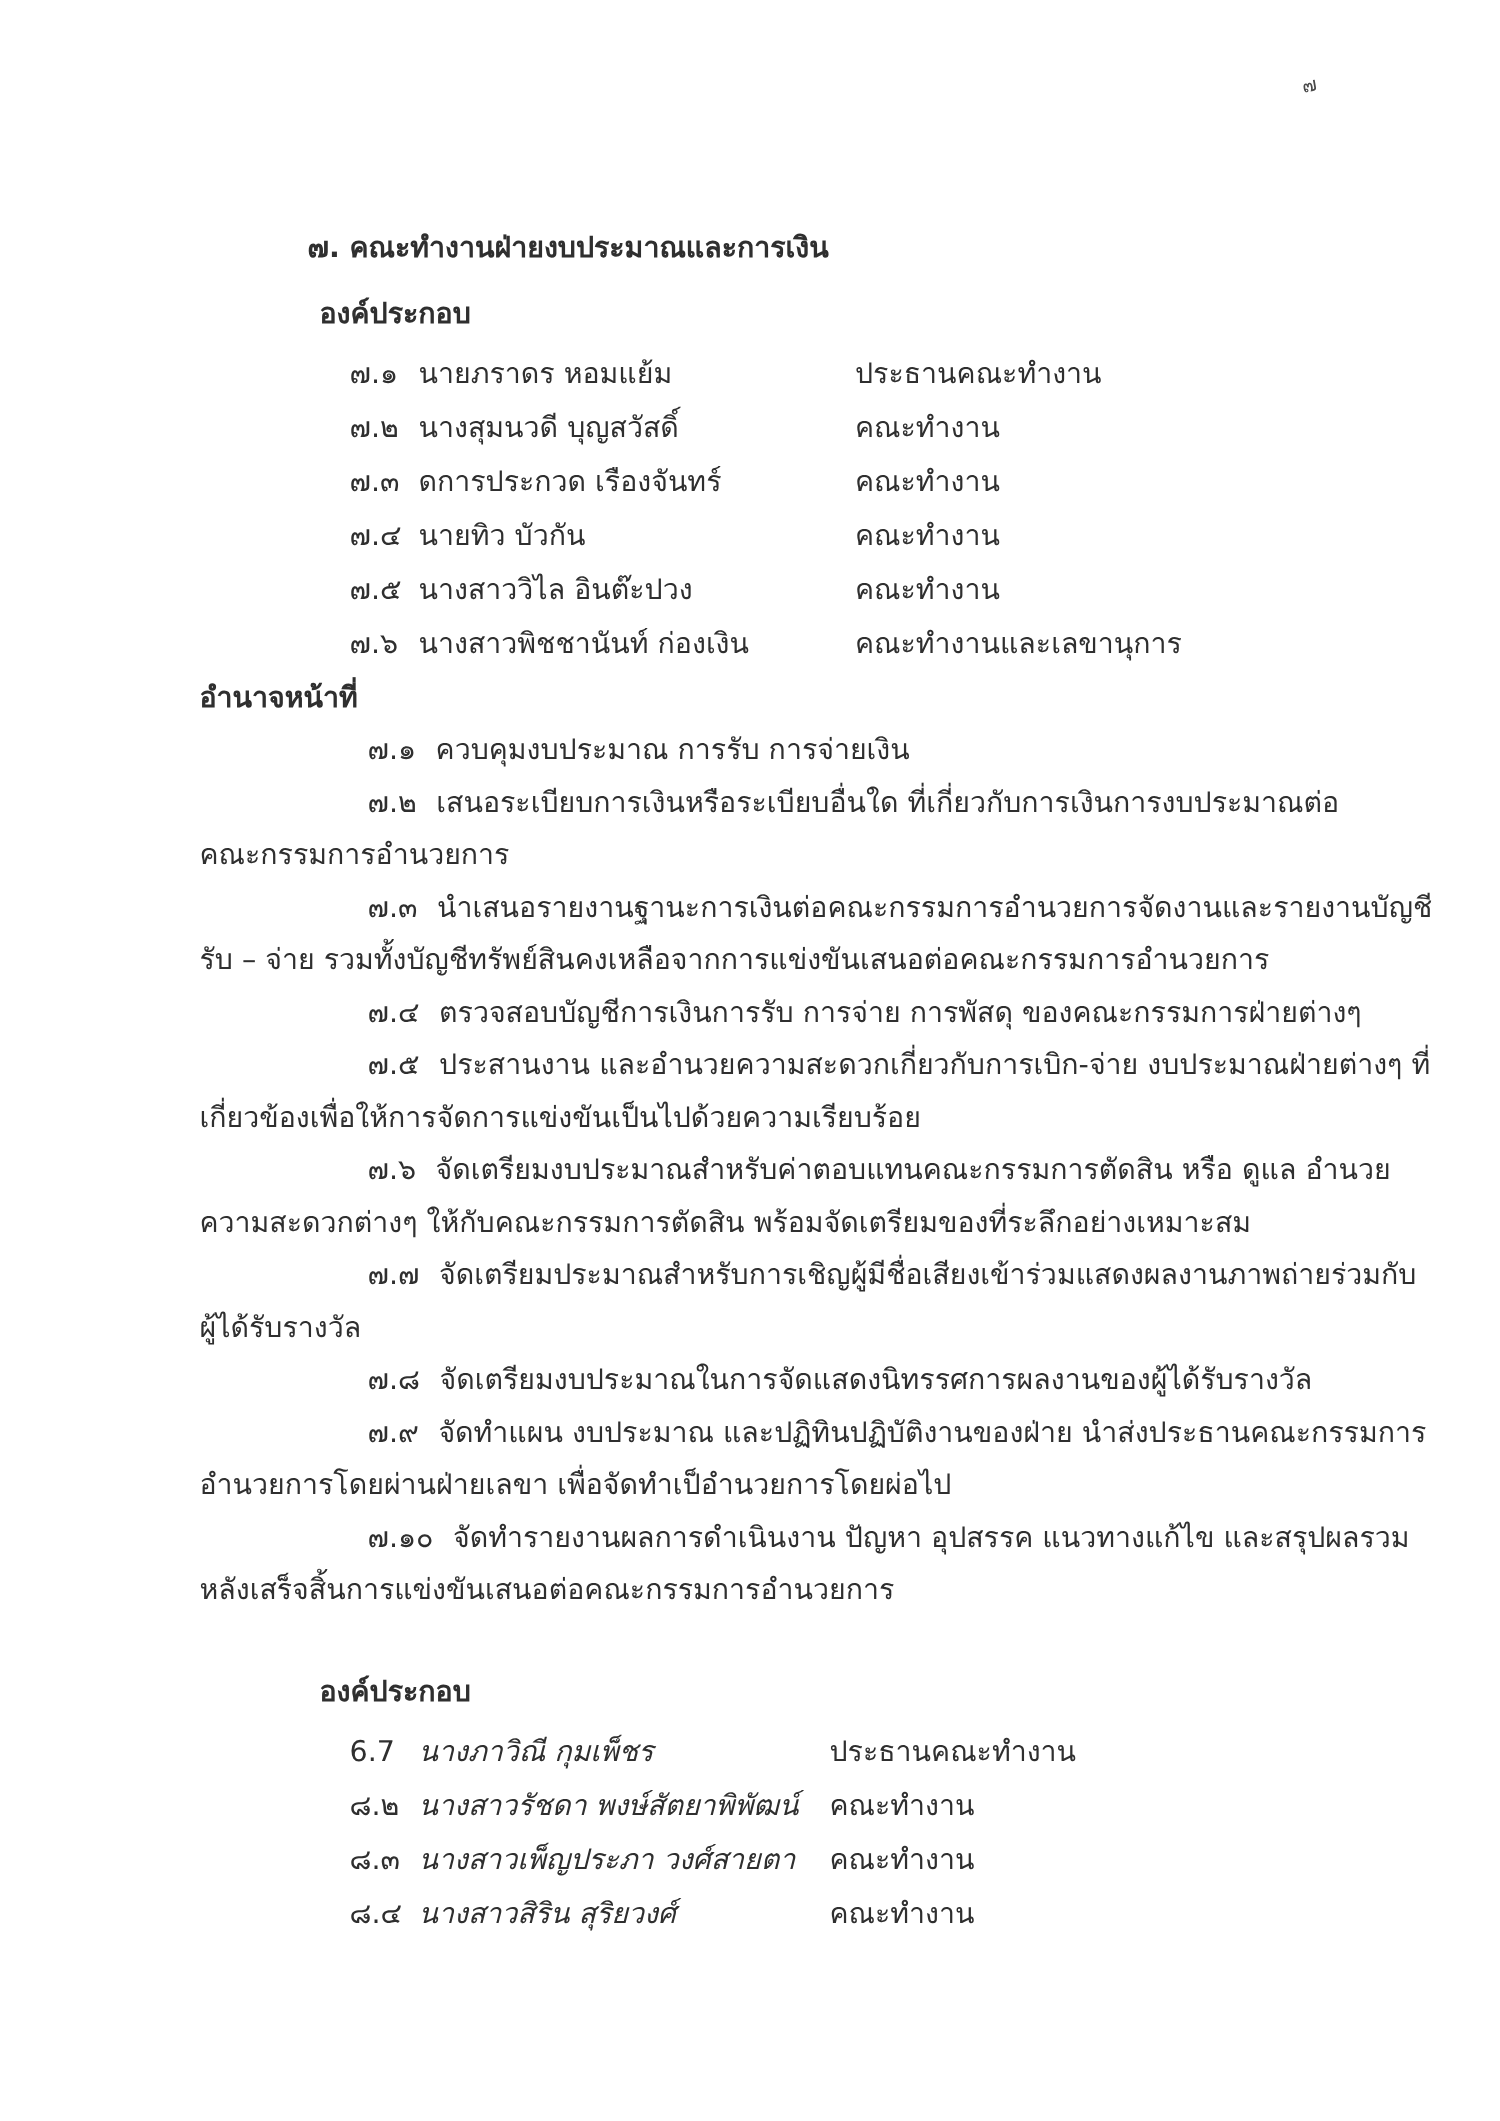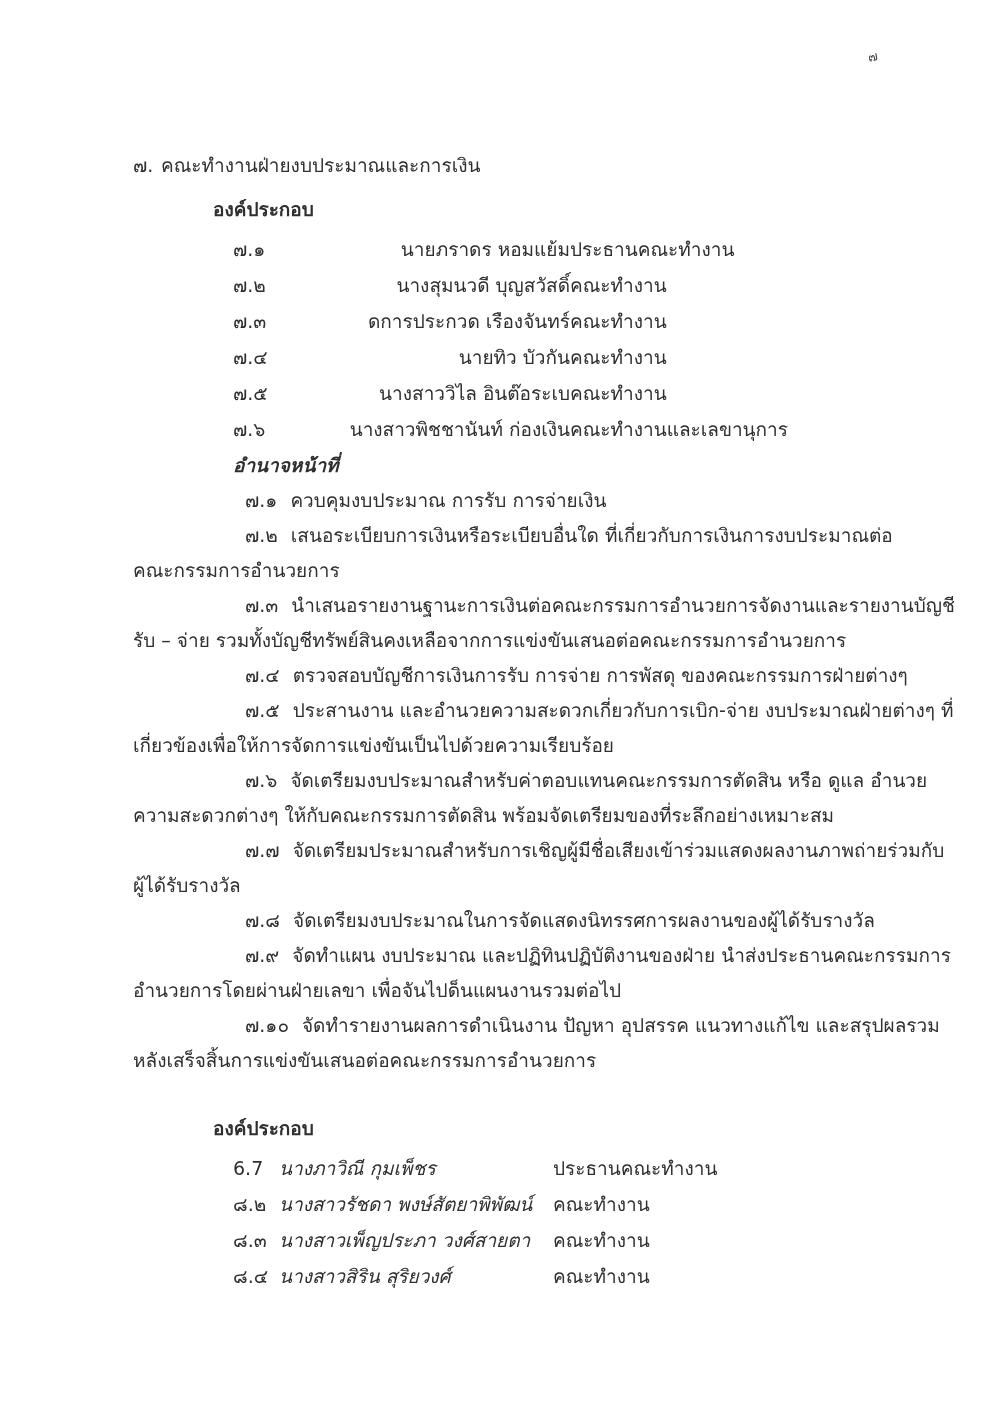--- a/index.html
+++ b/index.html
@@ -23,47 +23,46 @@
     color: #4a4a4a;
     transform: rotate(-10deg);
   }
   .content {
     position: absolute;
     left: 133px;
     top: 143px;
     width: 775px;
   }
   .section-heading {
+    margin-left: 72px;
     line-height: 44px;
-    font-weight: normal;
+    font-weight: bold;
     white-space: nowrap;
   }
   .section-heading .sec-no {
     display: inline-block;
     width: 28px;
   }
   .sub-heading {
     margin-left: 80px;
     line-height: 44px;
     font-weight: bold;
   }
   .member-row {
     display: flex;
     margin-left: 100px;
     line-height: 36px;
     white-space: nowrap;
   }
   .member-row .m-no { width: 46px; flex: none; }
-  .s7 .m-name { width: 291px; flex: none; text-align: right; }
+  .s7 .m-name { width: 291px; flex: none; }
   .s8 .m-name { width: 274px; flex: none; font-style: italic; }
   .duties-heading {
-    margin-left: 100px;
     line-height: 36px;
     font-weight: bold;
-    font-style: italic;
   }
   .duty-line {
     line-height: 35px;
     white-space: nowrap;
   }
   .duty-line.first { padding-left: 112px; }
   .duty-no {
     display: inline-block;
     margin-right: 13px;
   }
@@ -100,21 +99,21 @@
         <span class="m-name">ดการประกวด เรืองจันทร์</span>
         <span class="m-role">คณะทำงาน</span>
       </div>
       <div class="member-row">
         <span class="m-no">๗.๔</span>
         <span class="m-name">นายทิว บัวกัน</span>
         <span class="m-role">คณะทำงาน</span>
       </div>
       <div class="member-row">
         <span class="m-no">๗.๕</span>
-        <span class="m-name">นางสาววิไล อินต๊อระเบ</span>
+        <span class="m-name">นางสาววิไล อินต๊ะปวง</span>
         <span class="m-role">คณะทำงาน</span>
       </div>
       <div class="member-row">
         <span class="m-no">๗.๖</span>
         <span class="m-name">นางสาวพิชชานันท์ ก่องเงิน</span>
         <span class="m-role">คณะทำงานและเลขานุการ</span>
       </div>
 
       <div class="duties-heading">อำนาจหน้าที่</div>
 
@@ -142,21 +141,21 @@
       </div>
       <div>
         <div class="duty-line first"><span class="duty-no">๗.๗</span><span>จัดเตรียมประมาณสำหรับการเชิญผู้มีชื่อเสียงเข้าร่วมแสดงผลงานภาพถ่ายร่วมกับ</span></div>
         <div class="duty-line">ผู้ได้รับรางวัล</div>
       </div>
       <div>
         <div class="duty-line first"><span class="duty-no">๗.๘</span><span>จัดเตรียมงบประมาณในการจัดแสดงนิทรรศการผลงานของผู้ได้รับรางวัล</span></div>
       </div>
       <div>
         <div class="duty-line first"><span class="duty-no">๗.๙</span><span>จัดทำแผน งบประมาณ และปฏิทินปฏิบัติงานของฝ่าย นำส่งประธานคณะกรรมการ</span></div>
-        <div class="duty-line">อำนวยการโดยผ่านฝ่ายเลขา เพื่อจันไปด็นแผนงานรวมต่อไป</div>
+        <div class="duty-line">อำนวยการโดยผ่านฝ่ายเลขา เพื่อจัดทำเป็อำนวยการโดยผ่อไป</div>
       </div>
       <div>
         <div class="duty-line first"><span class="duty-no">๗.๑๐</span><span>จัดทำรายงานผลการดำเนินงาน ปัญหา อุปสรรค แนวทางแก้ไข และสรุปผลรวม</span></div>
         <div class="duty-line">หลังเสร็จสิ้นการแข่งขันเสนอต่อคณะกรรมการอำนวยการ</div>
       </div>
     </div>
 
     <div class="section-gap"></div>
 
     <div class="s8">

